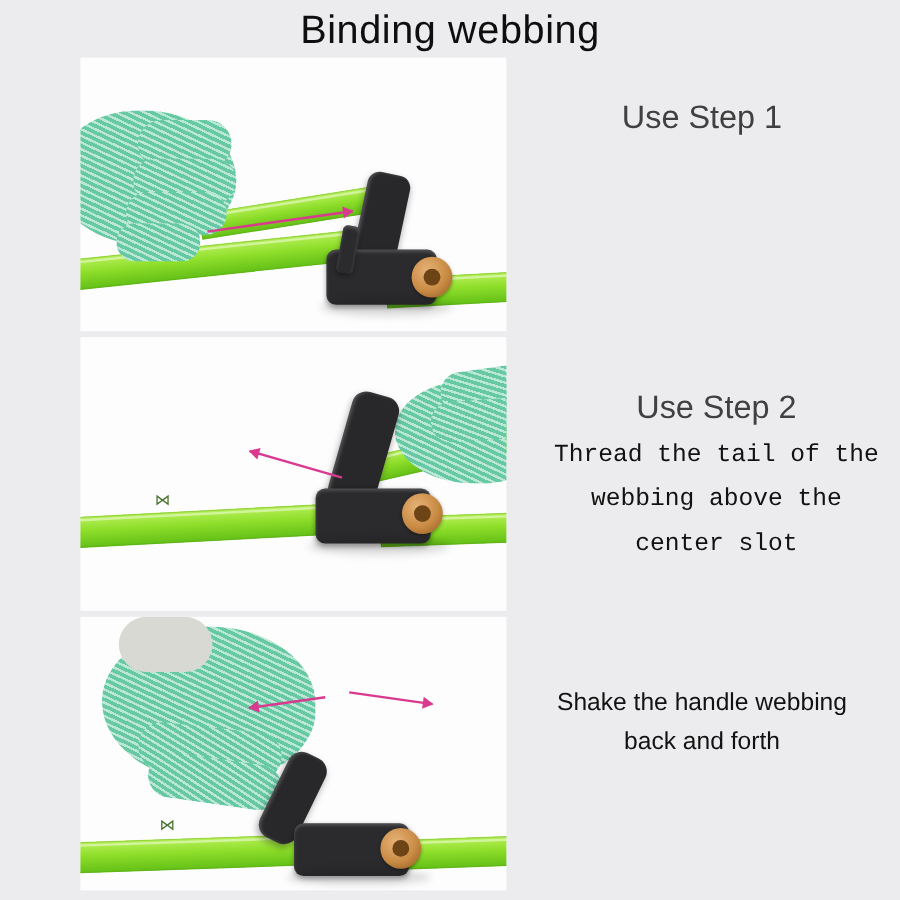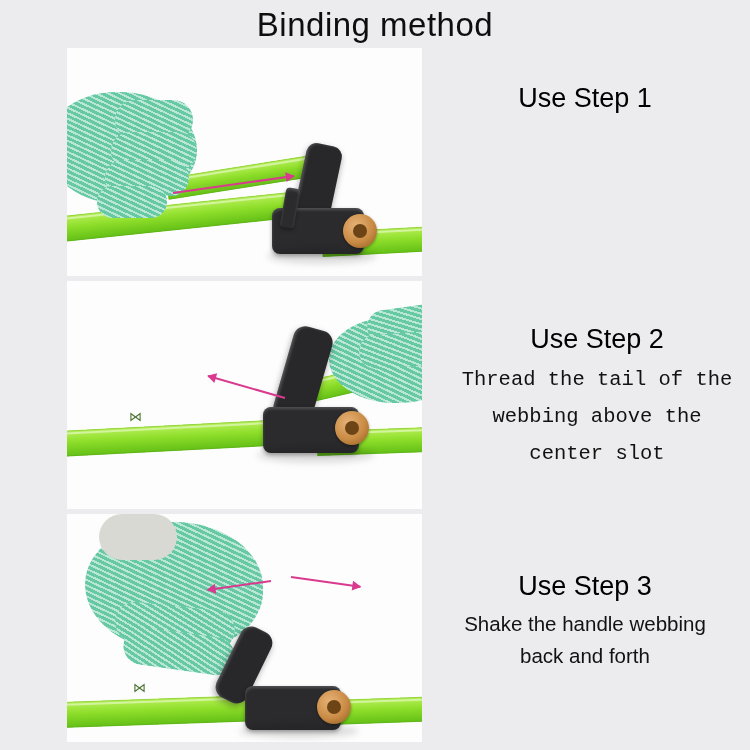--- a/index.html
+++ b/index.html
@@ -56,21 +56,21 @@
     flex-direction: column;
     align-items: center;
     justify-content: flex-start;
     padding-top: 34px;
     padding-left: 4px;
     padding-right: 6px;
     box-sizing: border-box;
   }
   .step-head {
     font-size: 27px;
-    color: #000000;
+    color: #404040;
     margin-bottom: 6px;
     text-align: center;
     line-height: 32px;
   }
   .step-body {
     font-size: 20.5px;
     color: #121212;
     text-align: center;
     line-height: 29px;
     max-width: 290px;
@@ -157,21 +157,21 @@
     background: rgba(0,0,0,.12);
     border-radius: 50%;
     filter: blur(3px);
   }
 </style>
 </head>
 <body>
 
 <div class="page">
 
-  <div class="title">Binding method</div>
+  <div class="title">Binding webbing</div>
 
   <div class="steps">
 
     <div class="step-row row1">
       <div class="photo">
 
         <div class="strap" style="left:-5px; top:168px; width:250px; height:26px; transform:rotate(-6deg); transform-origin:left center;">
           <div class="edge" style="top:2px;"></div>
         </div>
         <div class="strap-mark" style="left:72px; top:144px;">⋈</div>
@@ -257,19 +257,18 @@
         <div class="handle" style="left:160px; top:112px; width:34px; height:78px; transform:rotate(26deg); border-radius:12px;"></div>
         <div class="buckle-body" style="left:178px; top:172px; width:96px; height:44px; border-radius:8px;"></div>
         <div class="gear" style="left:250px; top:176px; width:34px; height:34px;"></div>
         <div class="shadow-blob" style="left:172px; top:210px; width:120px; height:14px;"></div>
 
         <div class="arrow left" style="left:140px; top:66px; width:64px; transform:rotate(-8deg); transform-origin:right center;"></div>
         <div class="arrow" style="left:224px; top:62px; width:70px; transform:rotate(8deg); transform-origin:left center;"></div>
       </div>
 
       <div class="text-col">
-        <div class="step-head">Use Step 3</div>
         <div class="step-body">Shake the handle webbing back and forth</div>
       </div>
     </div>
 
   </div>
 </div>
 
 </body></html>

